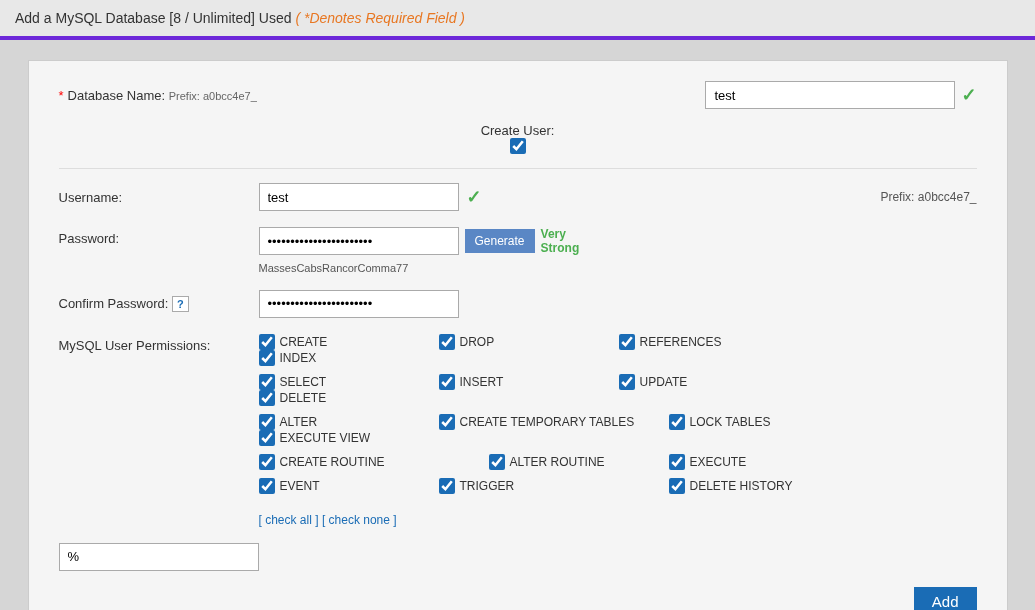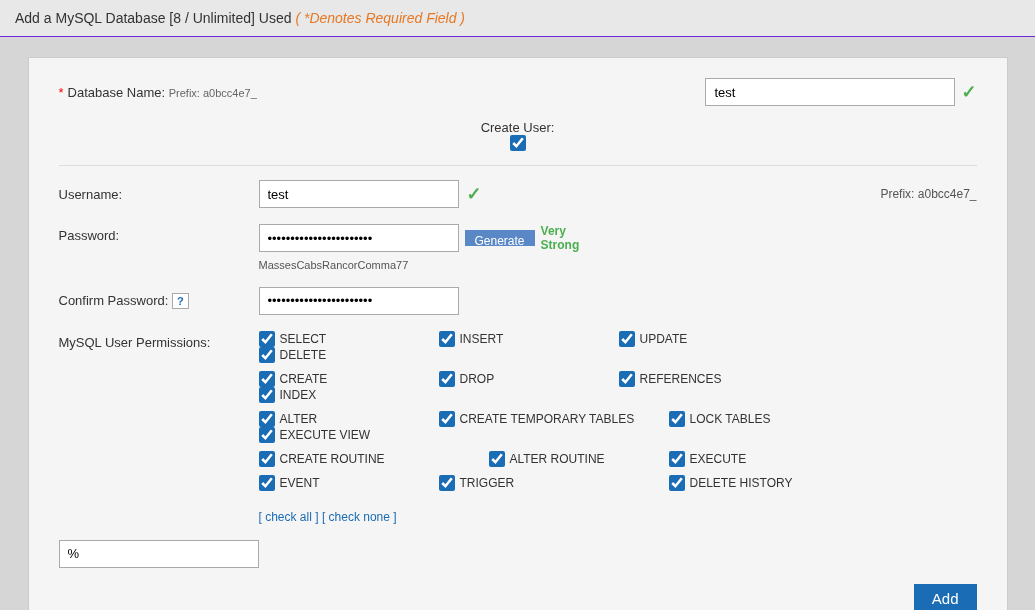--- a/index.html
+++ b/index.html
@@ -8,21 +8,21 @@
       font-size: 13px;
       background: #d6d6d6;
       color: #333;
       min-height: 610px;
     }
     .page-header {
       padding: 10px 15px;
       font-size: 14px;
       color: #333;
       background: #e8e8e8;
-      border-bottom: 1px solid #6d28d9;
+      border-bottom: 4px solid #6d28d9;
     }
     .page-header .required-note {
       color: #e87722;
       font-style: italic;
     }
     .form-container {
       margin: 20px auto;
       max-width: 980px;
       background: #f5f5f5;
       border: 1px solid #ccc;
@@ -113,21 +113,21 @@
       accent-color: #1a6cb5;
       cursor: pointer;
     }
     .generate-btn {
       background: #5a87c5;
       color: #fff;
       border: none;
       padding: 4px 10px;
       font-size: 12px;
       cursor: pointer;
-      height: 16px;
+      height: 24px;
     }
     .strength-label {
       font-size: 12px;
       color: #4caf50;
       font-weight: bold;
       line-height: 1.2;
       text-align: left;
     }
     .password-hint {
       font-size: 11px;
@@ -287,52 +287,52 @@
     </div>
   </div>
 
   <div class="permissions-row">
     <div class="permissions-label">MySQL User Permissions:</div>
     <div class="permissions-grid">
 
       <div class="perm-row">
         <div class="perm-item">
           <input type="checkbox" class="checkbox-blue" checked="" style="">
+          <span class="perm-label">CREATE</span>
+        </div>
+        <div class="perm-item">
+          <input type="checkbox" class="checkbox-blue" checked="" style="">
+          <span class="perm-label">DROP</span>
+        </div>
+        <div class="perm-item">
+          <input type="checkbox" class="checkbox-blue" checked="" style="">
+          <span class="perm-label">REFERENCES</span>
+        </div>
+        <div class="perm-item">
+          <input type="checkbox" class="checkbox-blue" checked="" style="">
+          <span class="perm-label">INDEX</span>
+        </div>
+      </div>
+
+      <div class="perm-row">
+        <div class="perm-item">
+          <input type="checkbox" class="checkbox-blue" checked="" style="">
           <span class="perm-label">SELECT</span>
         </div>
         <div class="perm-item">
           <input type="checkbox" class="checkbox-blue" checked="" style="">
           <span class="perm-label">INSERT</span>
         </div>
         <div class="perm-item">
           <input type="checkbox" class="checkbox-blue" checked="" style="">
           <span class="perm-label">UPDATE</span>
         </div>
         <div class="perm-item">
           <input type="checkbox" class="checkbox-blue" checked="" style="">
           <span class="perm-label">DELETE</span>
-        </div>
-      </div>
-
-      <div class="perm-row">
-        <div class="perm-item">
-          <input type="checkbox" class="checkbox-blue" checked="" style="">
-          <span class="perm-label">CREATE</span>
-        </div>
-        <div class="perm-item">
-          <input type="checkbox" class="checkbox-blue" checked="" style="">
-          <span class="perm-label">DROP</span>
-        </div>
-        <div class="perm-item">
-          <input type="checkbox" class="checkbox-blue" checked="" style="">
-          <span class="perm-label">REFERENCES</span>
-        </div>
-        <div class="perm-item">
-          <input type="checkbox" class="checkbox-blue" checked="" style="">
-          <span class="perm-label">INDEX</span>
         </div>
       </div>
 
       <div class="perm-row">
         <div class="perm-item">
           <input type="checkbox" class="checkbox-blue" checked="" style="">
           <span class="perm-label">ALTER</span>
         </div>
         <div class="perm-item perm-item-wide">
           <input type="checkbox" class="checkbox-blue" checked="" style="">

